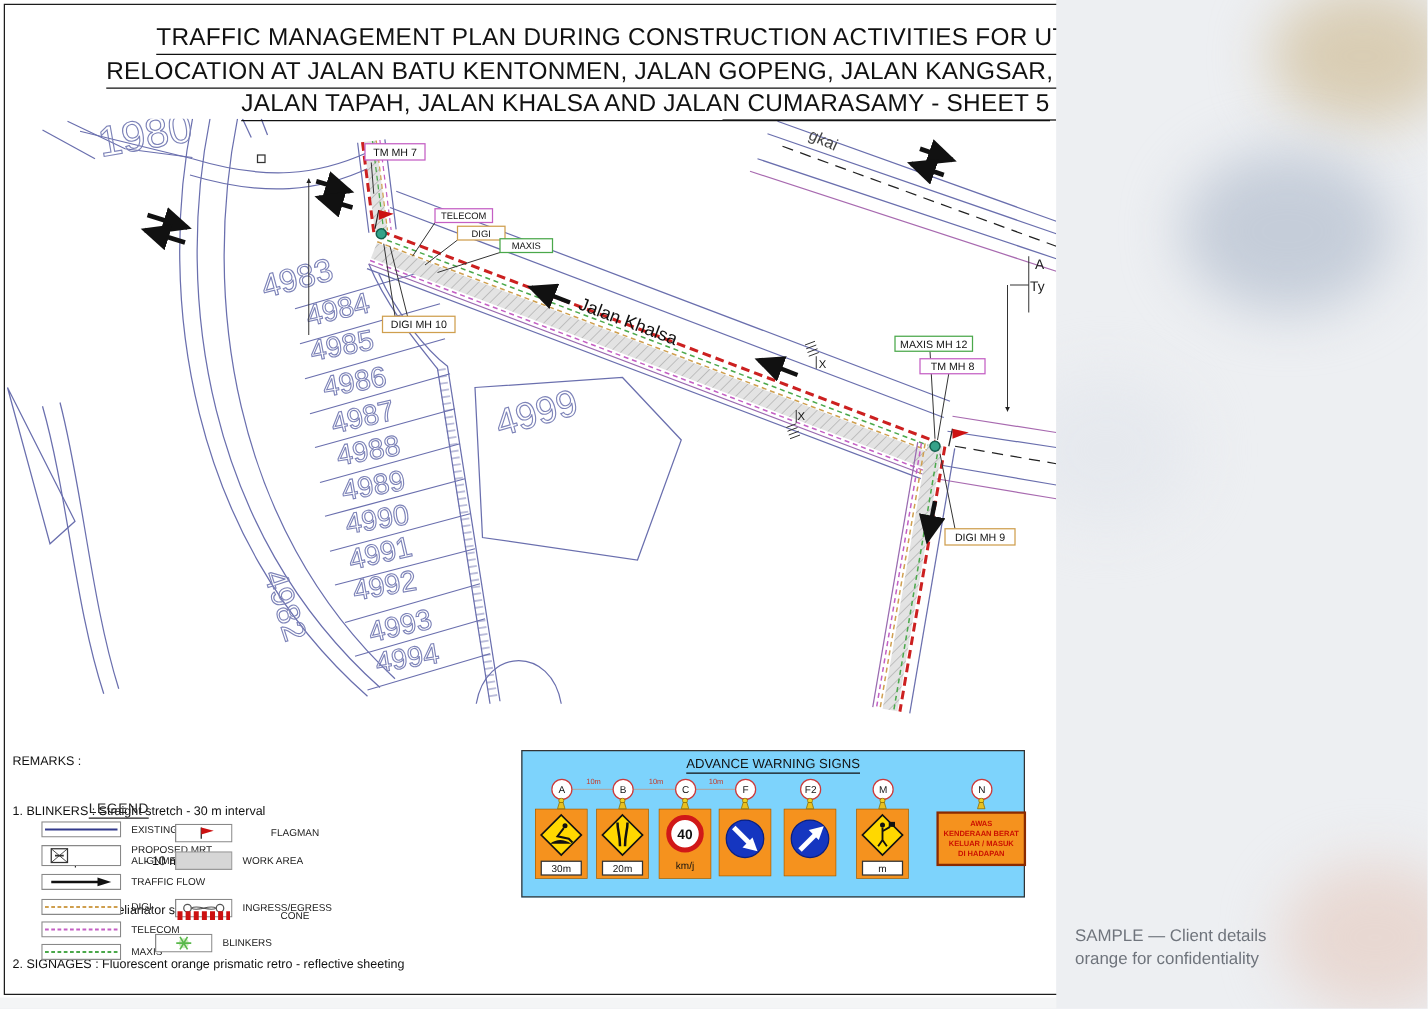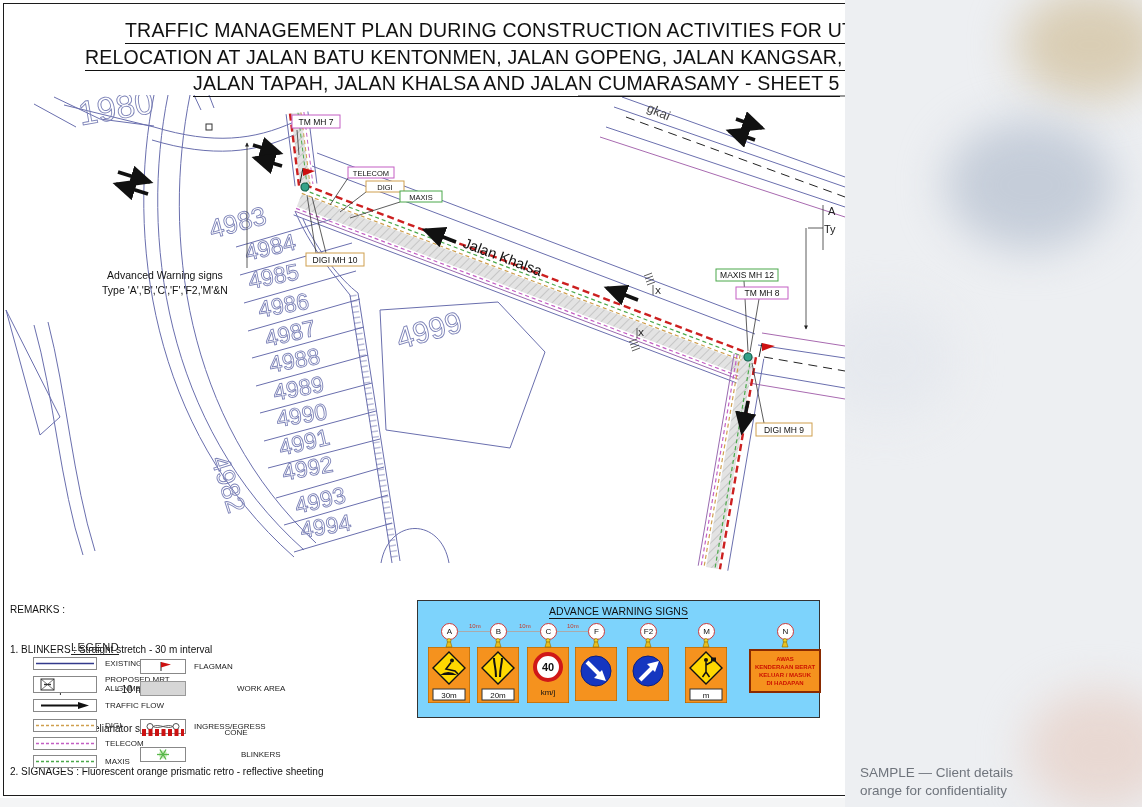--- a/index.html
+++ b/index.html
@@ -37,21 +37,21 @@
   #signs .hd span{border-bottom:1px solid #111;padding-bottom:1px;}
   .conn{position:absolute;top:29.5px;height:1px;background:#aaa;}
   .sp-lab{position:absolute;top:22px;font-size:6px;color:#c23b2a;}
   .circ{position:absolute;top:22px;width:15px;height:15px;border:1.2px solid #cc3a3a;border-radius:50%;
         background:#fff;text-align:center;font-size:8px;line-height:15px;color:#111;z-index:2;}
   .stand{position:absolute;top:37px;z-index:2;}
   .signbody{position:absolute;top:46px;z-index:1;}
   
   #blurpanel{position:absolute;left:845px;top:0;width:297px;height:807px;background:#edeff2;z-index:10;overflow:hidden;}
   .blob{position:absolute;border-radius:50%;filter:blur(22px);}
-  #wm{position:absolute;left:15px;top:740px;font-size:13.5px;color:#6f747c;line-height:1.3;z-index:11;margin-top:24px;}
+  #wm{position:absolute;left:15px;top:740px;font-size:13.5px;color:#6f747c;line-height:1.3;z-index:11;}
 </style>
 </head>
 <body>
 
 <div id="stage">
   <div id="sheet">
 
     <div class="title-line" id="t1">TRAFFIC MANAGEMENT PLAN DURING CONSTRUCTION ACTIVITIES FOR UTILITIES</div>
     <div class="title-line" id="t2">RELOCATION AT JALAN BATU KENTONMEN, JALAN GOPENG, JALAN KANGSAR, JALAN 1</div>
     <div class="title-line" id="t3">JALAN TAPAH, JALAN KHALSA AND JALAN CUMARASAMY - SHEET 5</div>
@@ -267,24 +267,20 @@
           <rect x="732" y="192" width="52" height="12" fill="#fff" stroke="#c45fc4"></rect>
           <text x="758" y="201">TM MH 8</text>
         </g>
         <g>
           <rect x="752" y="328" width="56" height="13" fill="#fff" stroke="#cf9f4e"></rect>
           <text x="780" y="337.5">DIGI MH 9</text>
         </g>
       </g>
     </svg>
 
-    <div id="aw-note">
-      <div>Advanced Warning signs</div>
-      <div>Type 'A','B','C','F','F2,'M'&amp;N</div>
-    </div>
 
     <div id="remarks">
       <div>REMARKS :</div>
       <div>1. BLINKERS : Straight stretch - 30 m interval</div>
       <div>              Taper               - 10 m interval</div>
       <div>                  : With delianator string</div>
       <div class="gap">2. SIGNAGES : Fluorescent orange prismatic retro - reflective sheeting</div>
     </div>
 
     <div id="legend">
@@ -330,50 +326,50 @@
         <span class="lab">TELECOM</span>
       </div>
       <div class="li" style="left:15px;top:114px;">
         <svg width="64" height="13">
           <rect x="0.5" y="0.5" width="63" height="12" fill="#fff" stroke="#888"></rect>
           <line x1="3" y1="6.5" x2="61" y2="6.5" stroke="#4aa84a" stroke-width="1.6" stroke-dasharray="3,2"></line>
         </svg>
         <span class="lab">MAXIS</span>
       </div>
 
-      <div class="li" style="left:122px;top:18px;">
+      <div class="li" style="left:122px;top:18px;text-align:center;">
         <svg width="46" height="15">
           <rect x="0.5" y="0.5" width="45" height="14" fill="#fff" stroke="#888"></rect>
           <line x1="21" y1="3" x2="21" y2="12" stroke="#222" stroke-width="1"></line>
           <polygon points="21,3 31,5.5 21,8.5" fill="#cc1111"></polygon>
         </svg>
         <span class="lab">FLAGMAN</span>
       </div>
-      <div class="li" style="left:122px;top:40px;gap:43px;">
+      <div class="li" style="left:122px;top:40px;">
         <svg width="46" height="15">
           <rect x="0.5" y="0.5" width="45" height="14" fill="#d6d6d6" stroke="#999"></rect>
         </svg>
         <span class="lab">WORK AREA</span>
       </div>
       <div class="li" style="left:122px;top:78px;">
         <svg width="46" height="15">
           <rect x="0.5" y="0.5" width="45" height="14" fill="#fff" stroke="#888"></rect>
           <circle cx="10" cy="7.5" r="3" fill="none" stroke="#555"></circle>
           <circle cx="36" cy="7.5" r="3" fill="none" stroke="#555"></circle>
           <path d="M 13,7.5 C 19,4 27,11 33,7.5 M 13,7.5 C 19,11 27,4 33,7.5" fill="none" stroke="#555" stroke-width="0.9"></path>
         </svg>
         <span class="lab">INGRESS/EGRESS</span>
       </div>
       <div class="li" style="left:122px;top:84px;text-align:center;">
         <svg width="46" height="15">
           <line x1="2" y1="7.5" x2="44" y2="7.5" stroke="#cc1111" stroke-width="7" stroke-dasharray="4,2.5"></line>
         </svg>
         <span class="lab">CONE</span>
       </div>
-      <div class="li" style="left:122px;top:106px;gap:47px;">
+      <div class="li" style="left:106px;top:106px;">
         <svg width="46" height="15">
           <rect x="0.5" y="0.5" width="45" height="14" fill="#fff" stroke="#888"></rect>
           <circle cx="23" cy="7.5" r="4" fill="#cdebbe"></circle>
           <g stroke="#58b84a" stroke-width="1.3">
             <line x1="17" y1="7.5" x2="29" y2="7.5"></line>
             <line x1="20" y1="2.5" x2="26" y2="12.5"></line>
             <line x1="26" y1="2.5" x2="20" y2="12.5"></line>
           </g>
         </svg>
         <span class="lab">BLINKERS</span>

